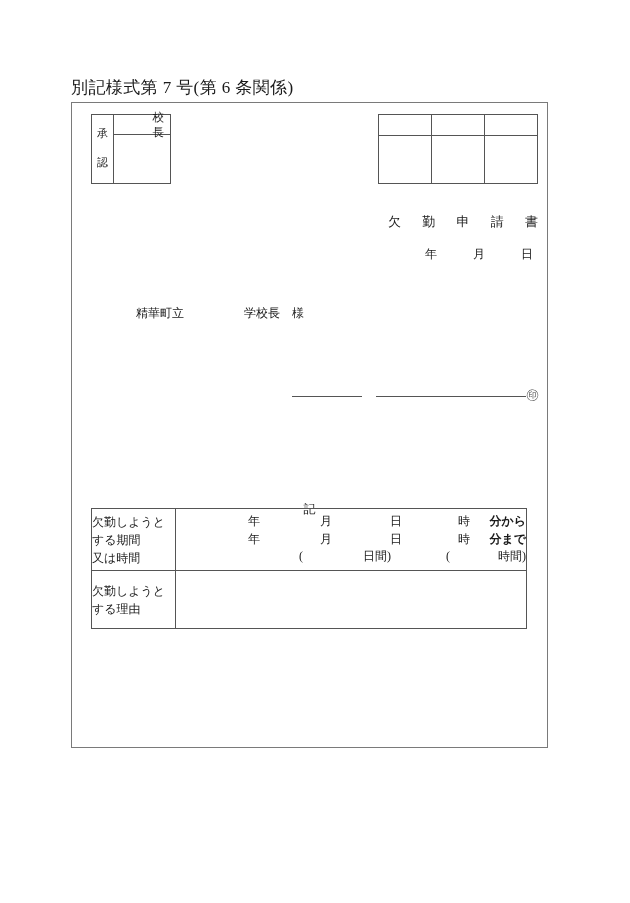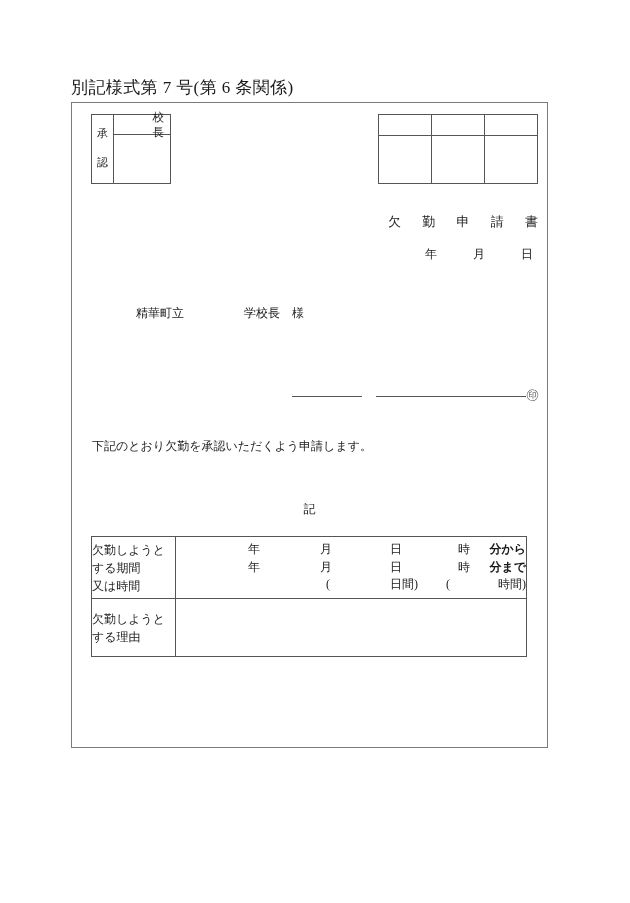--- a/index.html
+++ b/index.html
@@ -199,21 +199,21 @@
     right: 0;
     top: 398px;
     text-align: center;
     font-size: 12px;
   }
 
   
   .detail-table {
     position: absolute;
     left: 19px;
-    top: 433px;
+    top: 405px;
     width: 436px;
     border: 1px solid #555;
     border-collapse: collapse;
     box-sizing: border-box;
     font-size: 12px;
   }
   .detail-table td {
     border: 1px solid #555;
     padding: 0;
     vertical-align: middle;
@@ -241,21 +241,21 @@
   .pfield {
     display: inline-block;
     text-align: right;
   }
   .w-year   { width: 84px; }
   .w-month  { width: 72px; }
   .w-day    { width: 70px; }
   .w-hour   { width: 68px; }
   .w-min    { width: 56px; font-weight: bold; }
   .w-paren-a{ width: 118px; }
-  .w-paren-b{ width: 108px; }
+  .w-paren-b{ width: 108px; margin-left: 27px; }
 </style>
 </head>
 <body>
 
 <div class="form-code">別記様式第 7 号(第 6 条関係)</div>
 
 <div class="page-frame">
 
   <div class="approval-box">
     <div class="approval-label-col">
@@ -287,21 +287,20 @@
 
   <div class="addressee">精華町立　　　　　学校長　様</div>
 
 
   <div class="applicant-rules">
     <div class="rule rule-job"></div>
     <div class="rule rule-name"></div>
     <div class="seal-mark">㊞</div>
   </div>
 
-  <div class="body-sentence">下記のとおり欠勤を承認いただくよう申請します。</div>
 
   <div class="ki-marker">記</div>
 
   <table class="detail-table">
     <tbody>
       <tr>
         <td class="cell-label" style="white-space: pre-line;">欠勤しようとする期間
 又は時間</td>
         <td class="cell-period">
           <div class="period-line">

